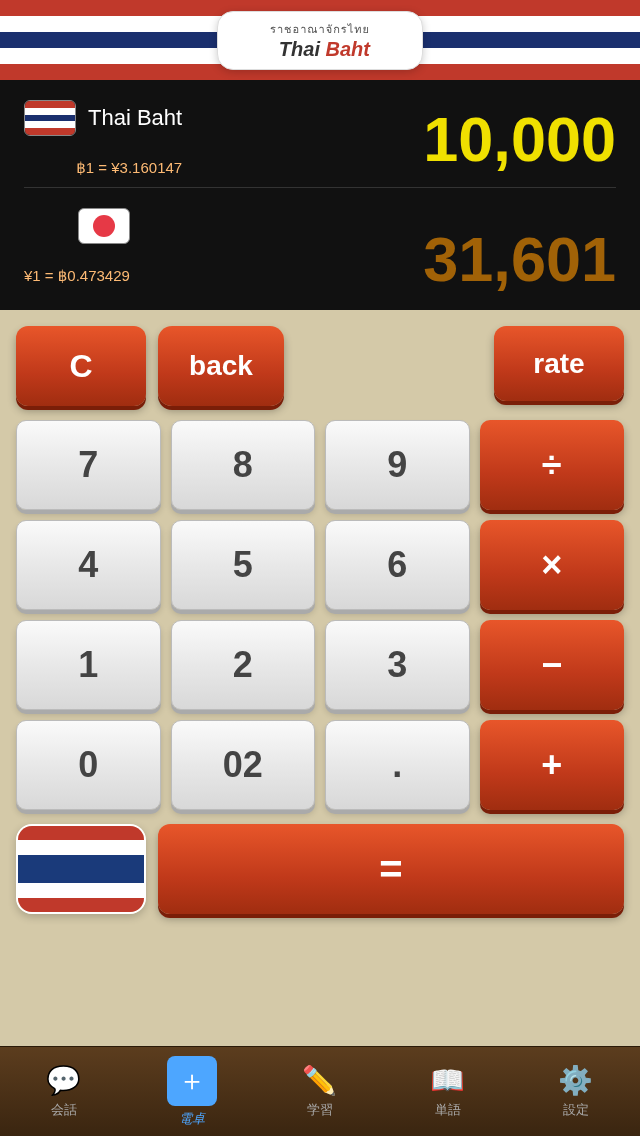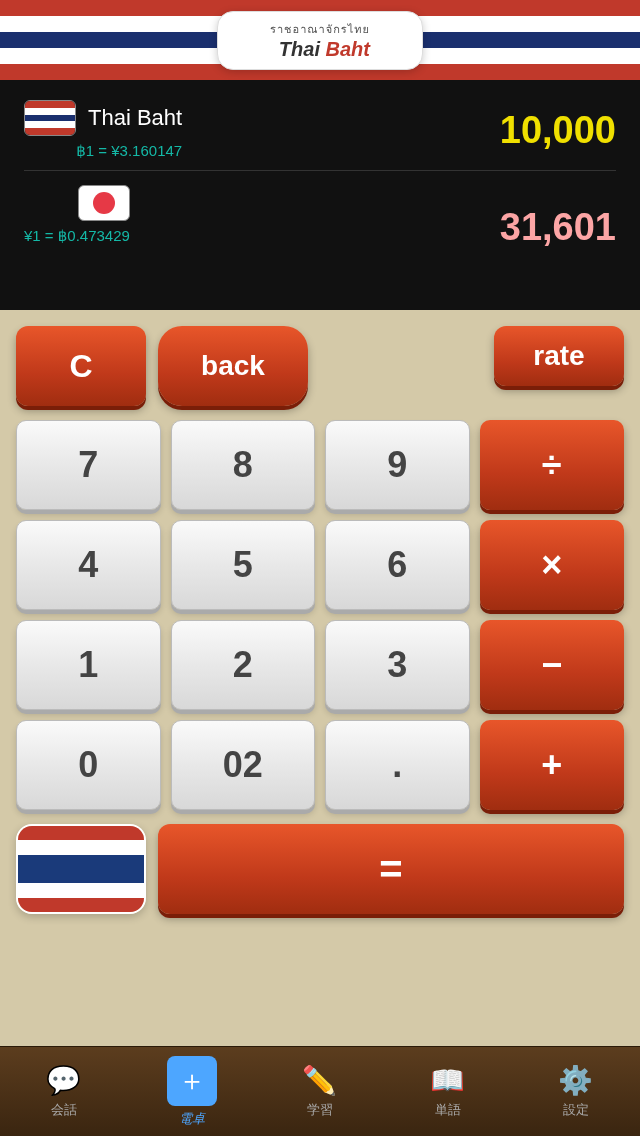--- a/index.html
+++ b/index.html
@@ -108,31 +108,31 @@
       background: #e63946;
     }
 
     .currency-name {
       font-size: 22px;
       color: #fff;
       font-weight: 500;
     }
     .exchange-rate {
       font-size: 15px;
-      color: #14b8a6;
-      margin-top: 2px;
+      color: #fdba74;
+      margin-top: 19px;
     }
 
     .amount {
-      font-size: 38px;
+      font-size: 63px;
       font-weight: bold;
       text-align: right;
     }
     .amount-primary { color: #f0e000; }
-    .amount-secondary { color: #fca5a5; margin-top: 25px; }
+    .amount-secondary { color: #a16207; margin-top: 25px; }
 
     .currency-divider {
       height: 1px;
       background: #333;
       margin: 10px 0;
     }
 
     
     #calculator {
       background: #d4c9a8;
@@ -165,28 +165,28 @@
       box-shadow: 0 4px 0 #7a1e08, 0 5px 8px rgba(0,0,0,0.3);
     }
 
     .btn-clear {
       width: 130px;
       height: 80px;
       font-size: 32px;
       border-radius: 12px;
     }
     .btn-back {
-      width: 150px;
+      width: 126px;
       height: 80px;
       font-size: 28px;
-      border-radius: 24px;
+      border-radius: 14px;
     }
     .btn-rate {
       width: 130px;
-      height: 60px;
+      height: 75px;
       font-size: 28px;
       border-radius: 12px;
       margin-left: auto;
     }
 
     
     .numpad {
       display: grid;
       grid-template-columns: repeat(4, 1fr);
       gap: 10px;

